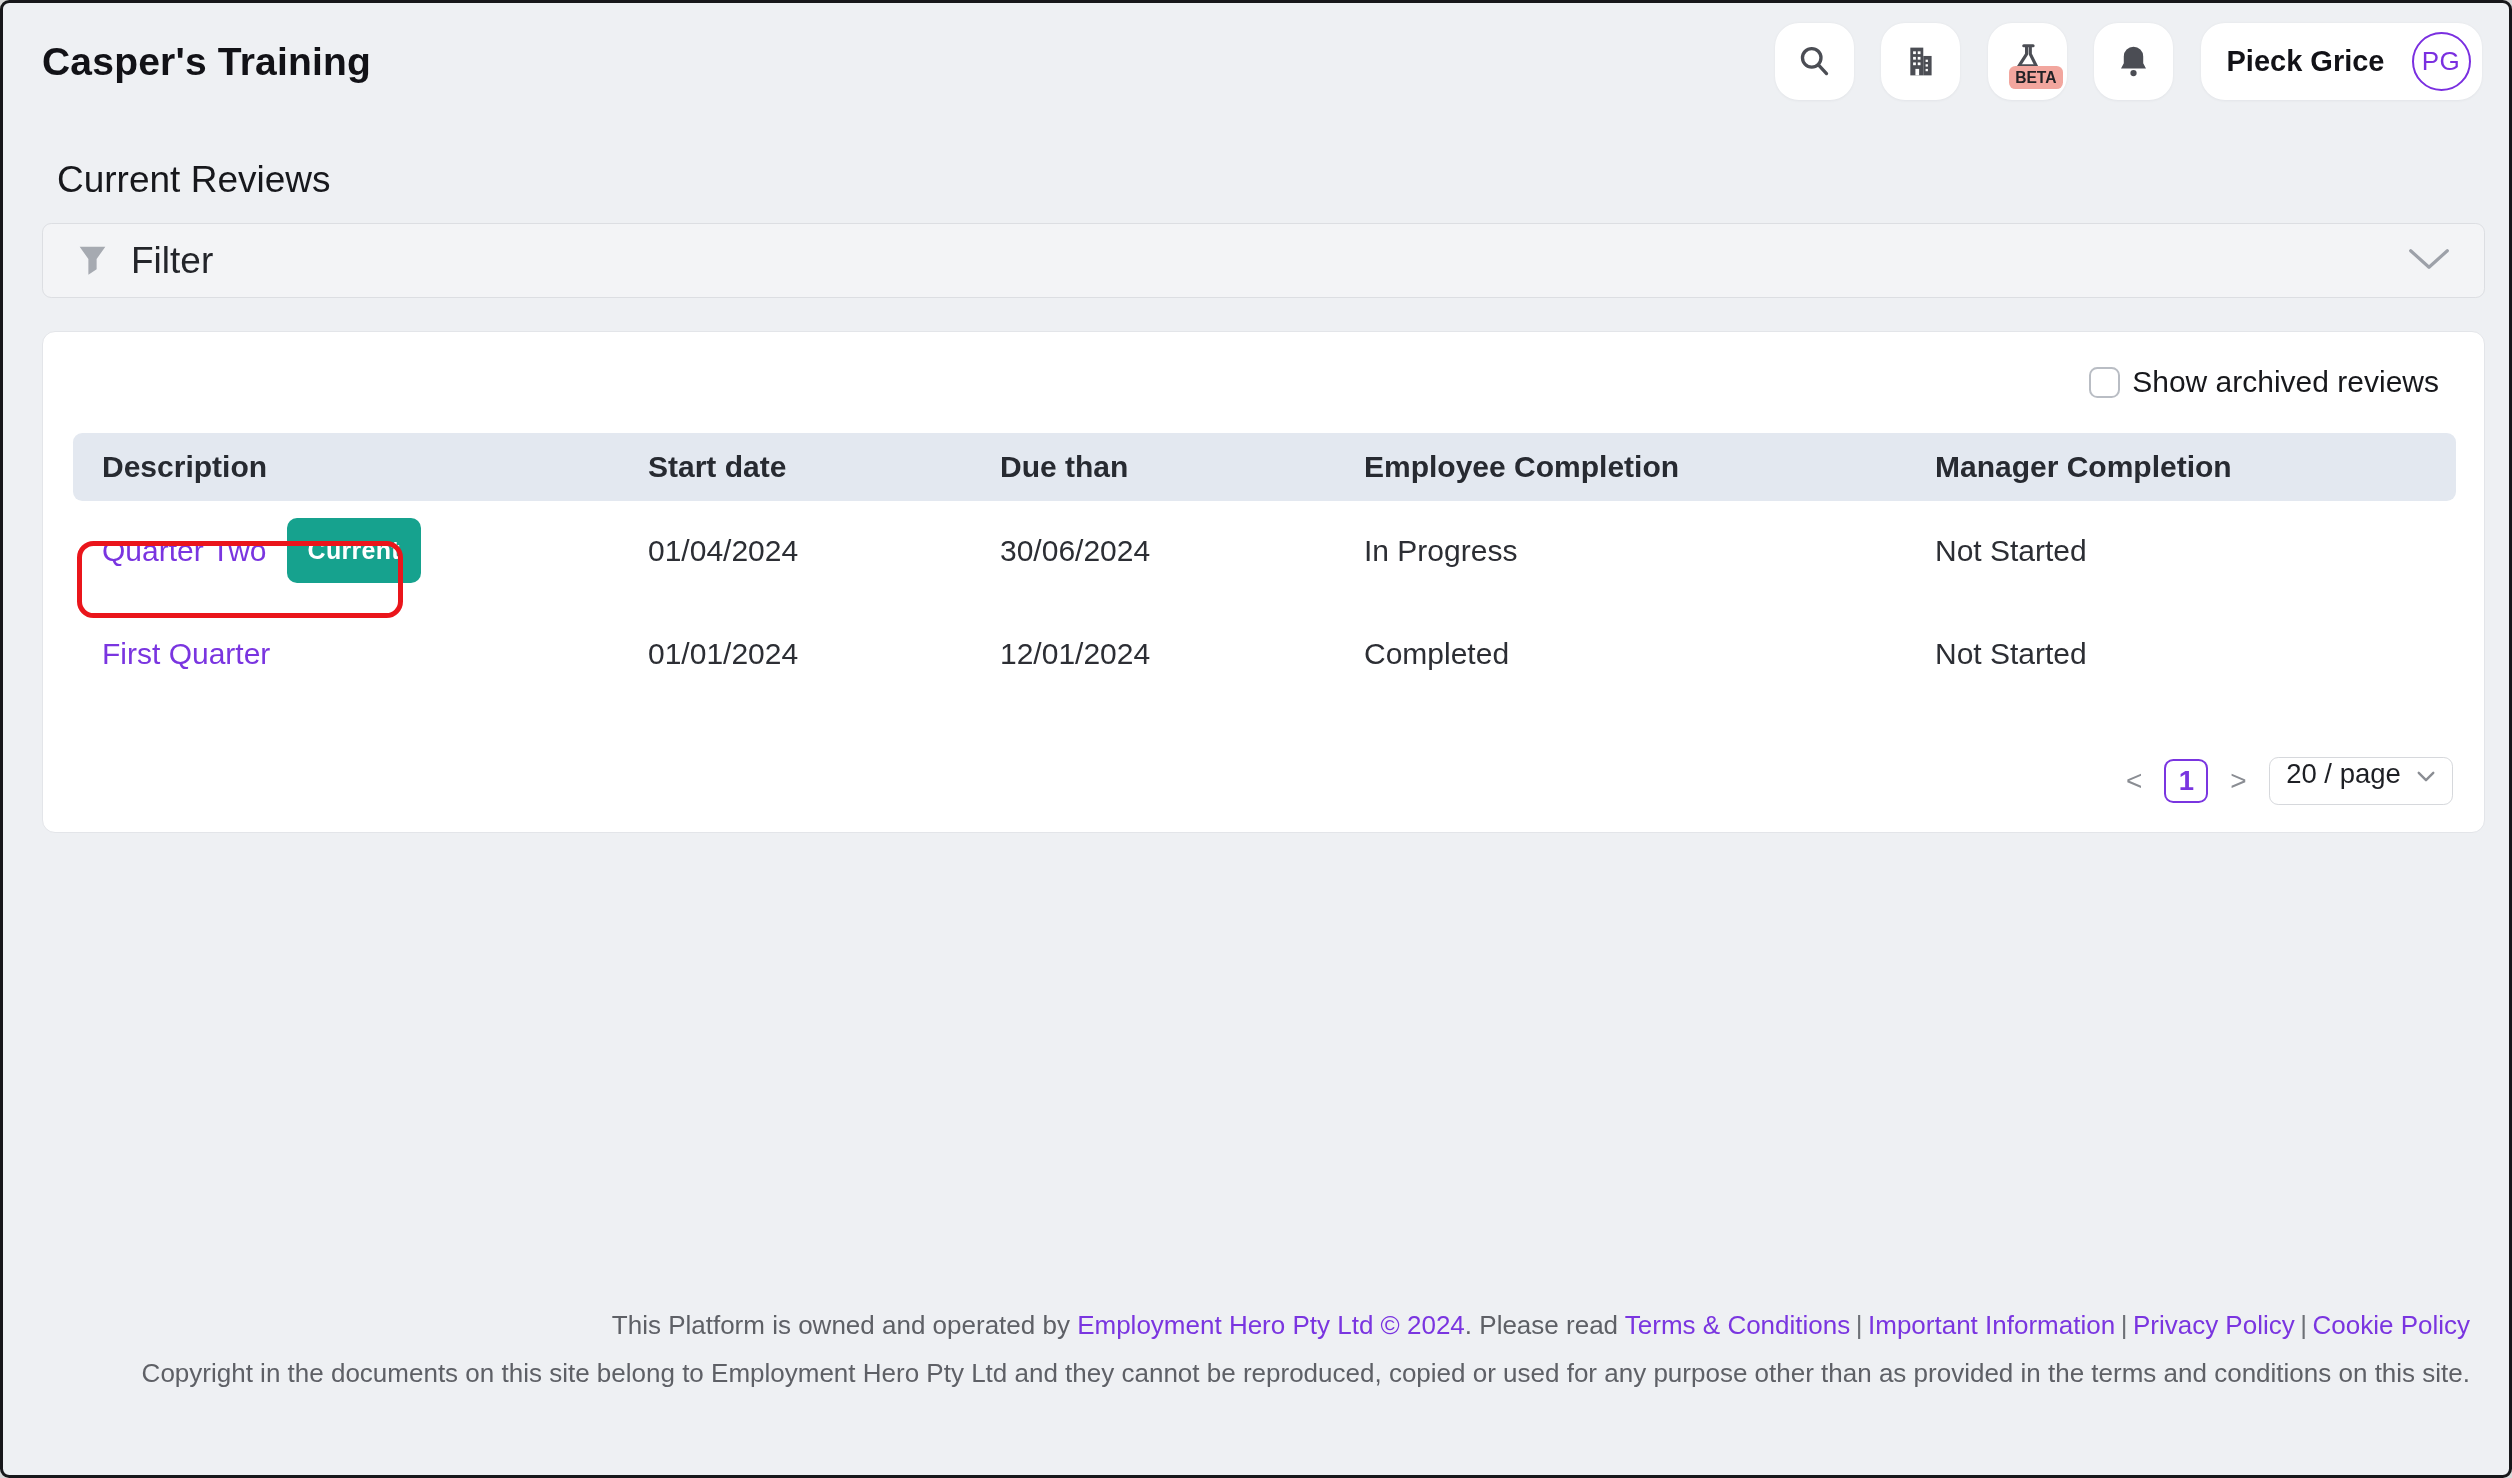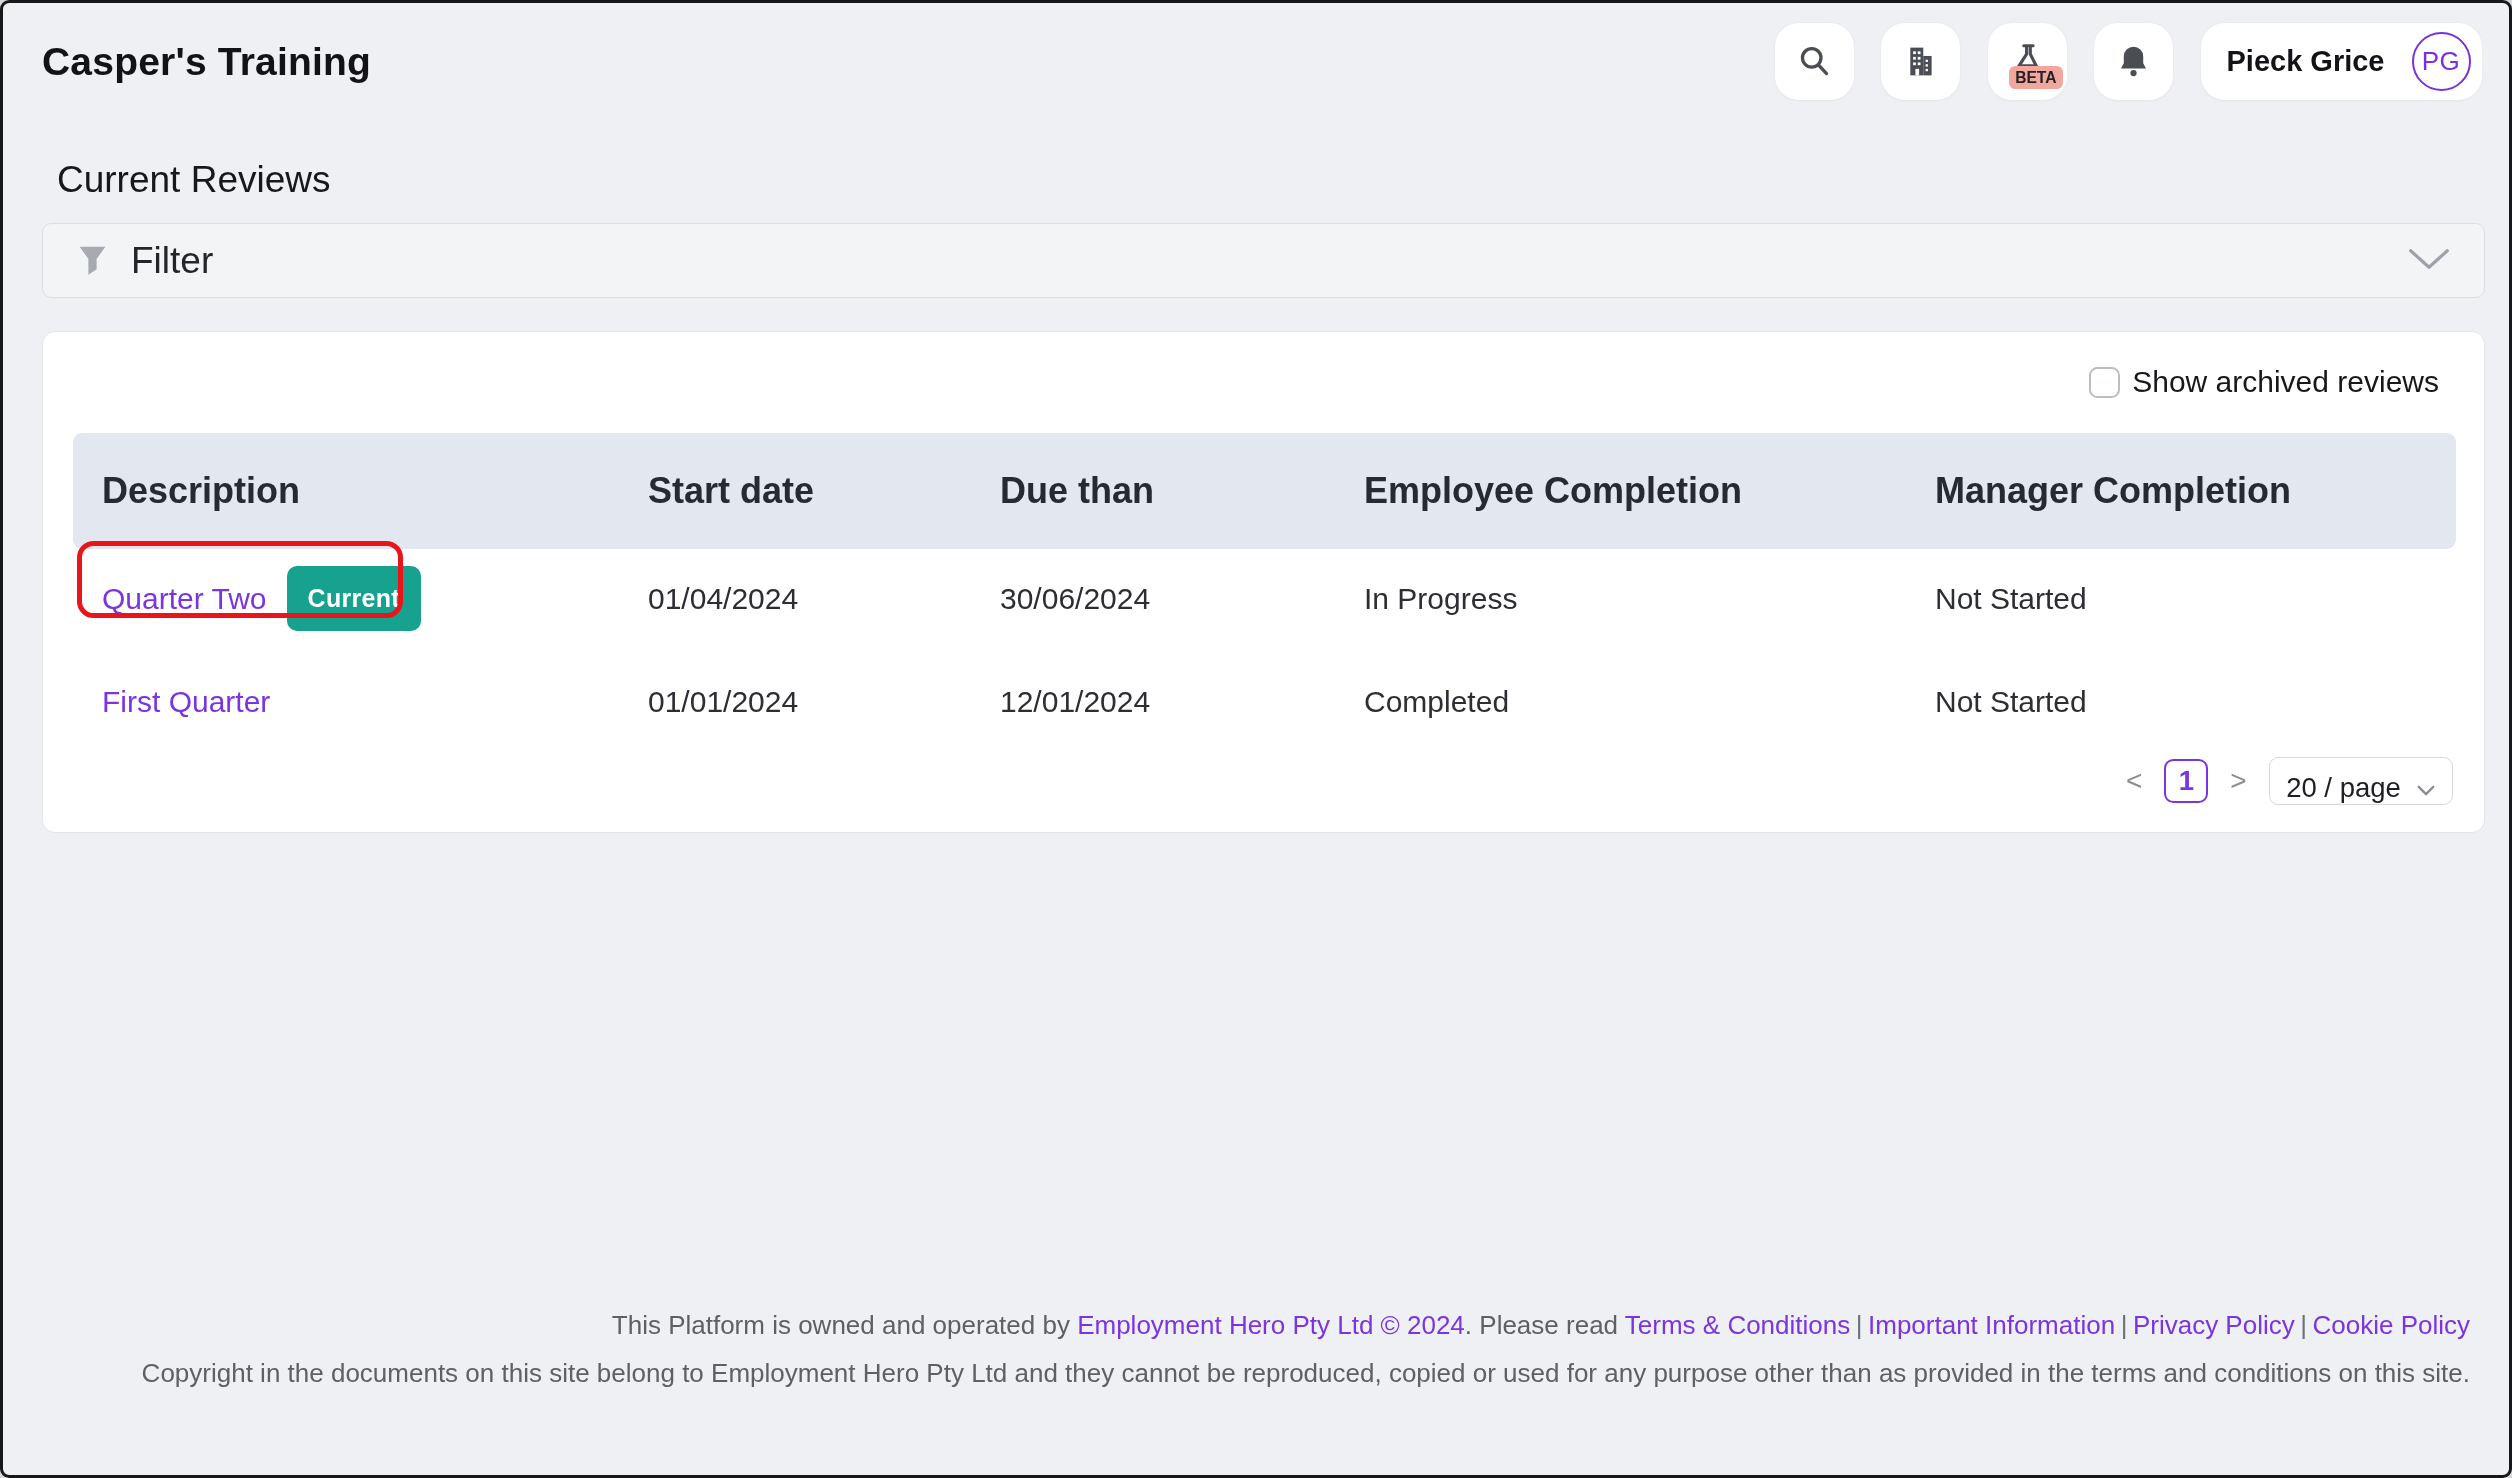--- a/index.html
+++ b/index.html
@@ -69,22 +69,22 @@
   }
   .archived-label{font-size:30px;color:#17181c;}
   .table{position:absolute;left:30px;right:28px;top:101px;}
   .trow{
     display:grid;
     grid-template-columns:546px 352px 364px 571px 1fr;
     align-items:center;
     padding-left:29px;box-sizing:border-box;
   }
   .thead{
-    height:116px;background:#e3e8f0;border-radius:9.2px;
-    font-size:36px;font-weight:700;color:#272a31;
+    height:68px;background:#e3e8f0;border-radius:9.2px;
+    font-size:30px;font-weight:700;color:#272a31;
   }
   .tbody-row{height:99px;font-size:30px;color:#2c2e34;}
   .tbody-row.second{height:108px;}
   .desc-cell{display:flex;align-items:center;gap:20px;}
   .review-link{color:#7a35e0;text-decoration:none;cursor:pointer;font-size:30px;}
   .badge-current{
     background:#16a28e;color:#ffffff;font-size:25px;font-weight:700;
     padding:20px 21px;border-radius:10px;line-height:1;letter-spacing:0.3px;
   }
   .annotation-box{
@@ -97,21 +97,21 @@
     display:flex;align-items:center;gap:18.3px;
   }
   .page-arrow{font-size:28px;color:#8a8d93;cursor:pointer;padding:0 3.7px;}
   .page-current{
     width:44px;height:44px;border:2.8px solid #7a35e0;border-radius:9.2px;
     color:#7a35e0;font-size:27.5px;font-weight:700;
     display:flex;align-items:center;justify-content:center;cursor:pointer;box-sizing:border-box;
   }
   .page-size{
     height:48px;border:1.8px solid #d6d8dc;border-radius:9.2px;background:#fff;
-    display:flex;align-items:flex-end;gap:14.7px;padding:0 16.5px;
+    display:flex;align-items:flex-start;gap:14.7px;padding:0 16.5px;
     font-size:27.5px;color:#1d1f24;cursor:pointer;box-sizing:border-box;
   }
   
   .site-footer{
     position:absolute;left:0;right:39px;top:1306px;
     text-align:right;font-size:26px;color:#5e6066;line-height:1.3;
   }
   .site-footer .line{margin-bottom:14.7px;}
   .f-link{color:#7a35e0;text-decoration:none;cursor:pointer;}
   .f-sep{color:#6d7076;padding:0 5.5px;}

